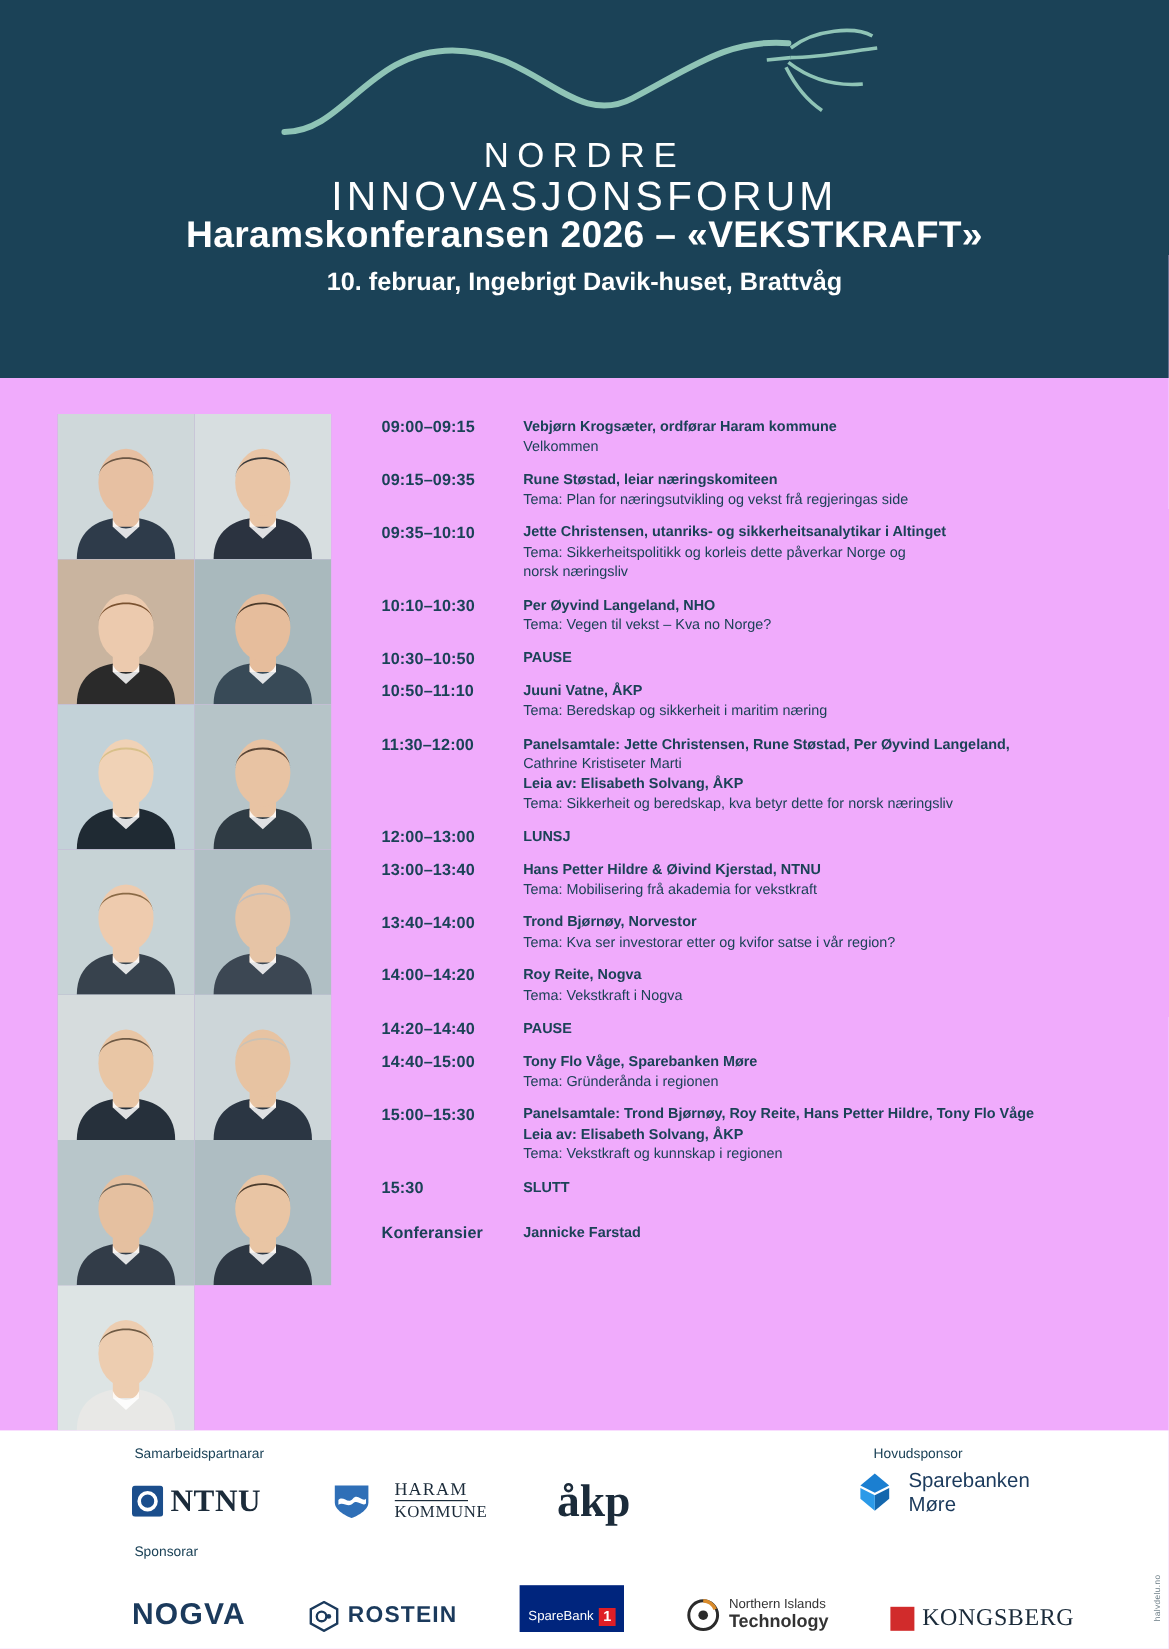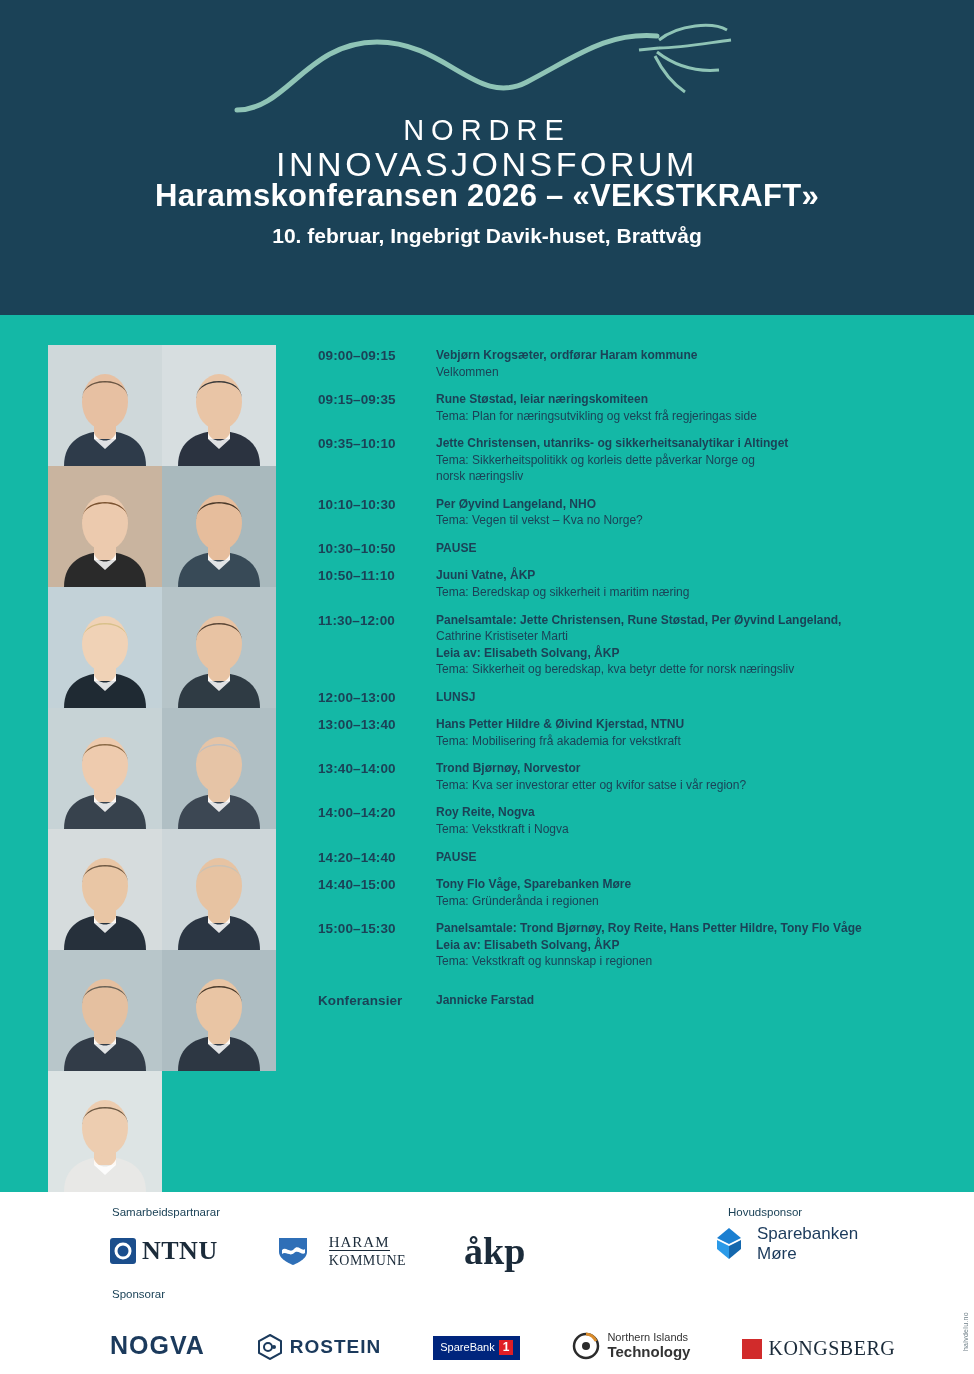--- a/index.html
+++ b/index.html
@@ -10,21 +10,21 @@
     width: 974px;
     height: 1374px;
     background: #ffffff;
     font-family: "Liberation Sans", sans-serif;
     overflow: hidden;
   }
   .poster {
     position: relative;
     width: 974px;
     height: 1374px;
-    background: #14b8a6;
+    background: #f0abfc;
     display: flex;
     flex-direction: column;
   }
 
   
   .header {
     position: relative;
     background: #1b4257;
     height: 315px;
     flex: 0 0 315px;
@@ -216,21 +216,21 @@
   .txt-rostein {
     font-size: 19px;
     font-weight: bold;
     color: #1b3a5c;
     letter-spacing: 1px;
   }
   .sb1-box {
     background: #00257d;
     color: #fff;
     font-size: 11px;
-    padding: 4px 7px 5px 7px;
+    padding: 19px 7px 5px 7px;
     line-height: 1.05;
     display: flex;
     align-items: center;
   }
   .sb1-num {
     background: #e01e26;
     color: #fff;
     font-weight: bold;
     font-size: 12px;
     padding: 1px 4px;
@@ -467,20 +467,24 @@
           <div class="desc"><b>PAUSE</b></div>
         </div>
         <div class="row">
           <div class="time">14:40–15:00</div>
           <div class="desc"><b>Tony Flo Våge, Sparebanken Møre</b><span class="sub">Tema: Gründerånda i regionen</span></div>
         </div>
         <div class="row">
           <div class="time">15:00–15:30</div>
           <div class="desc"><b>Panelsamtale: Trond Bjørnøy, Roy Reite, Hans Petter Hildre, Tony Flo Våge</b><span class="sub" style="font-weight: bold;">Leia av: Elisabeth Solvang, ÅKP</span><span class="sub">Tema: Vekstkraft og kunnskap i regionen</span></div>
         </div>
+        <div class="row break-row">
+          <div class="time">15:30</div>
+          <div class="desc"><b>SLUTT</b></div>
+        </div>
         <div class="row host-row">
           <div class="time">Konferansier</div>
           <div class="desc"><b>Jannicke Farstad</b></div>
         </div>
       </div>
   </div>
 
   <div class="footer">
     <div class="footer-head">Samarbeidspartnarar</div>
     <div class="hovud-head">Hovudsponsor</div>

